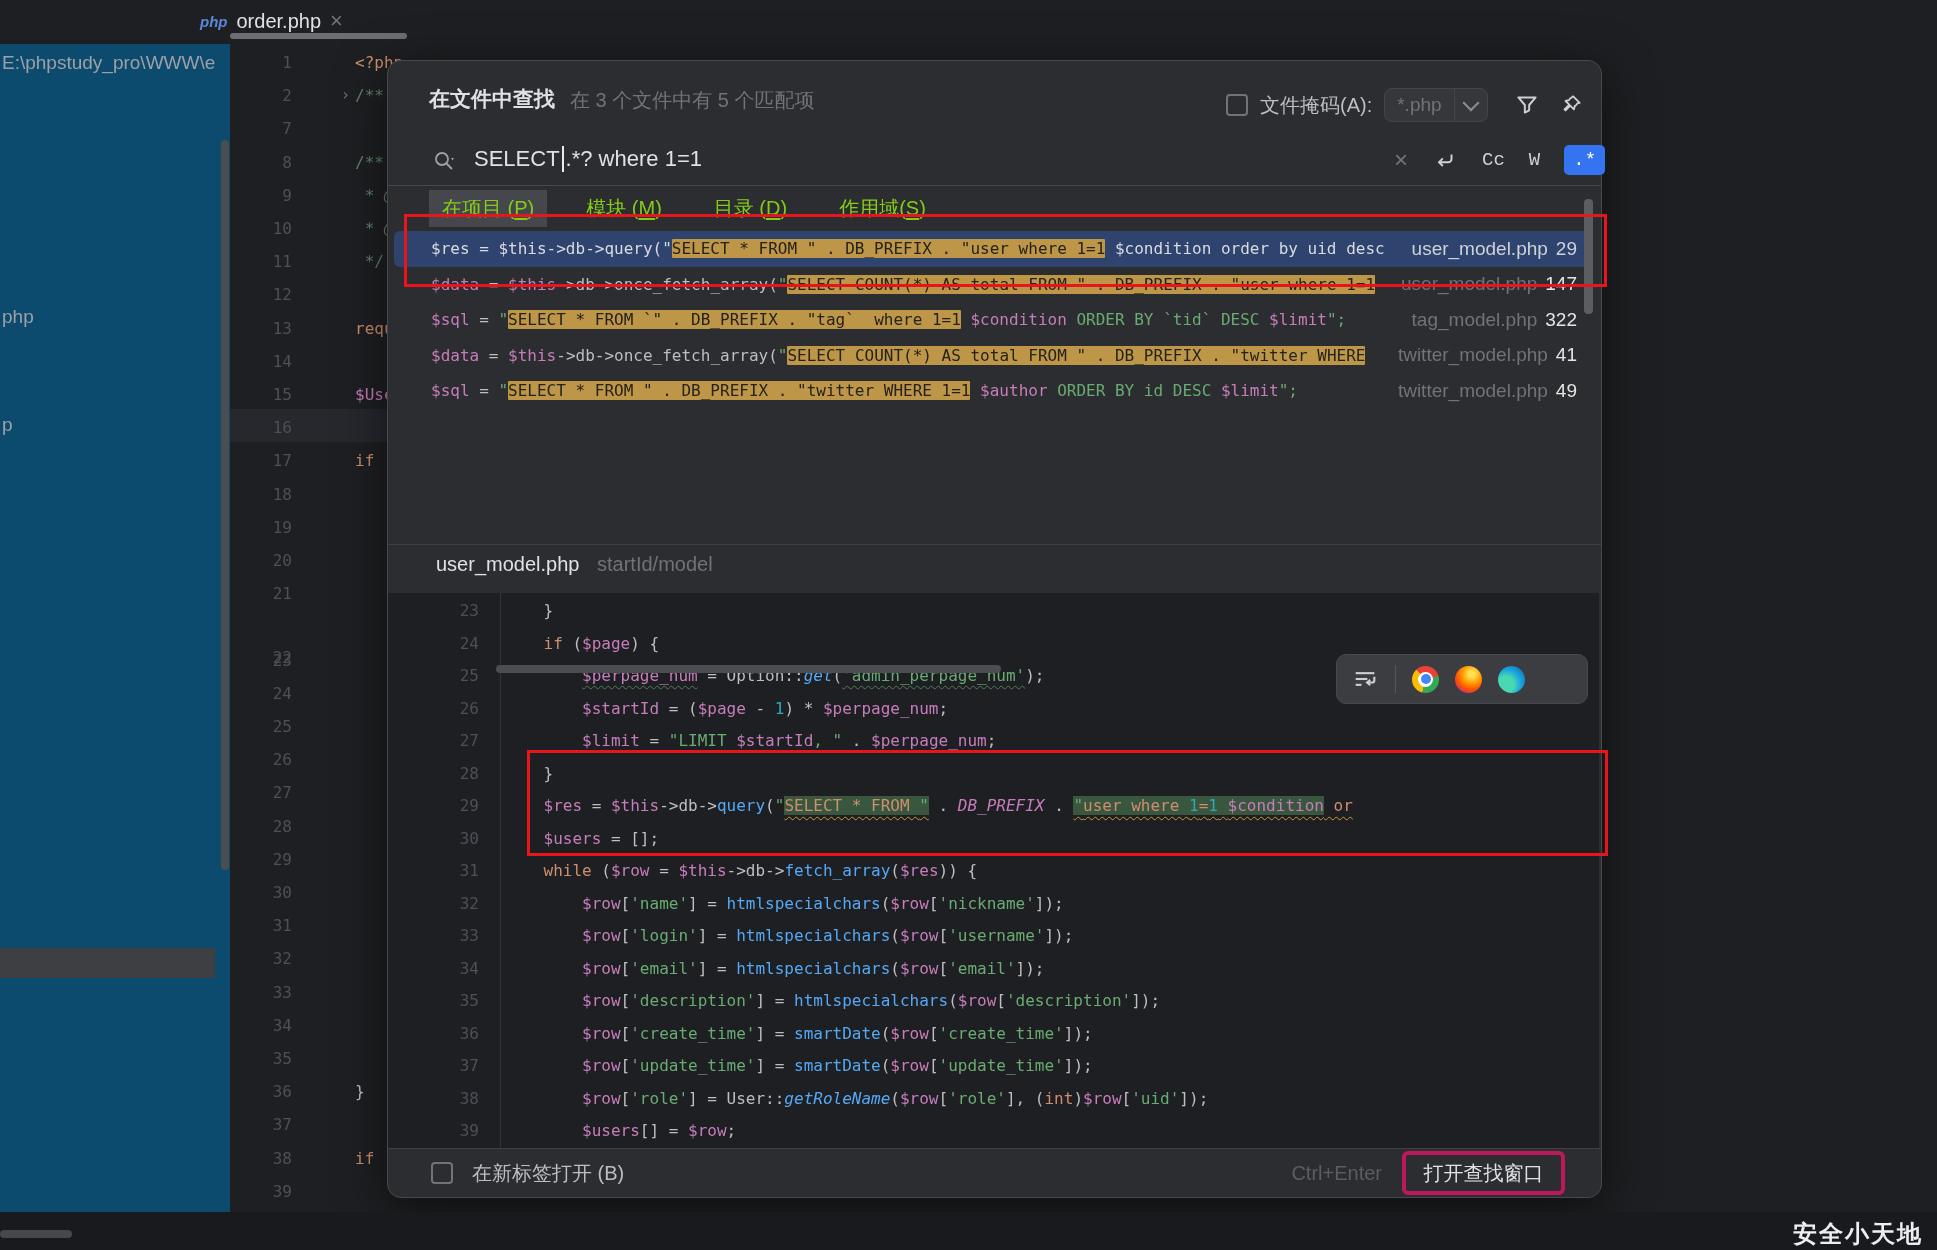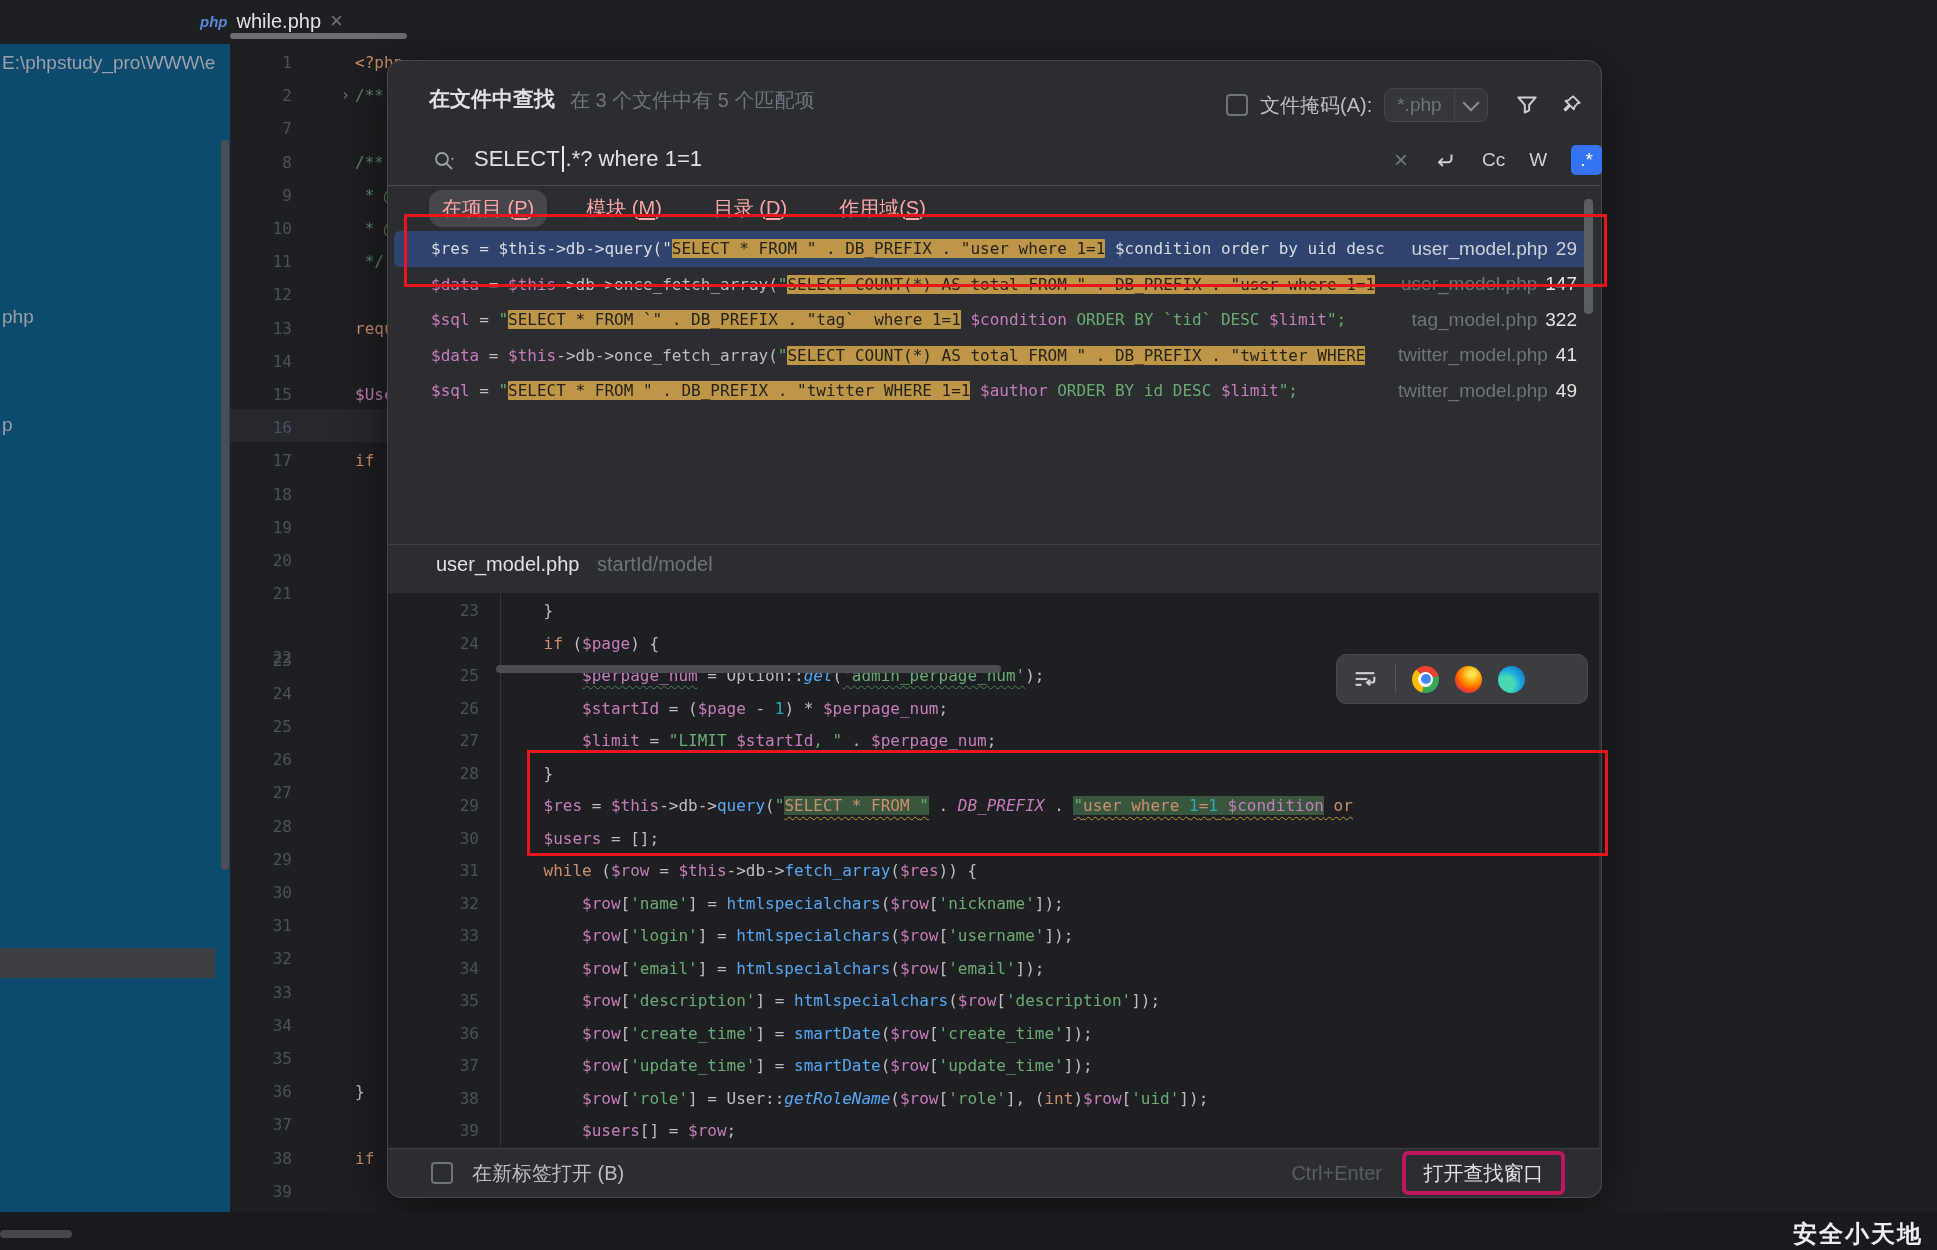--- a/index.html
+++ b/index.html
@@ -38,24 +38,24 @@
   .mask-label{font-size:20px;color:#bcbec4;}
   .mask-dd{display:flex;align-items:center;background:#35373b;border:1px solid #43454a;border-radius:8px;height:32px;}
   .mask-val{padding:0 12px;color:#6f737a;font-size:19px;}
   .mask-sep{width:1px;height:100%;background:#43454a;}
   .chev{width:10px;height:10px;border-right:2px solid #8a8d93;border-bottom:2px solid #8a8d93;
     transform:rotate(45deg);margin:0 10px 4px 10px;}
   .searchrow{left:0;top:75px;width:1213px;height:49px;border-bottom:1px solid #46484d;}
   .query{left:86px;top:10px;font-size:22px;color:#dfe1e5;display:flex;align-items:center;}
   .caret{width:2px;height:26px;background:#e8eaee;margin:0 2px;}
   .sicon{color:#9da0a8;font-size:20px;}
-  .tgl{font-size:19px;color:#ced0d6;}
+  .tgl{font-size:19px;color:#ced0d6;font-family:Liberation Mono, monospace;}
   .tgl-on{background:#3574f0;color:#fff;border-radius:5px;padding:4px 9px;}
   .scopes{left:41px;top:129px;display:flex;gap:26px;}
-  .scope{font-size:20px;color:#fca5a5;padding:5px 13px;border-radius:13px;white-space:nowrap;}
+  .scope{font-size:20px;color:#84cc16;padding:5px 13px;border-radius:0;white-space:nowrap;}
   .scope.sel{background:#45474c;}
   .scope u{text-underline-offset:3px;}
   
   .results{left:6px;top:170px;width:1199px;}
   .rrow{height:35.5px;display:flex;align-items:center;padding:0 16px 0 37px;border-radius:6px;
     font-size:16px;}
   .rrow.sel{background:#2e436e;}
   .rcode{flex:1 1 auto;overflow:hidden;white-space:pre;font-family:"DejaVu Sans Mono",monospace;}
   .rfile{flex:0 0 auto;color:#6f737a;font-size:19px;margin-left:14px;font-family:"Liberation Sans",sans-serif;}
   .rnum{flex:0 0 auto;color:#e5e5e5;font-size:19px;margin-left:8px;}
@@ -105,21 +105,21 @@
     <div class="lp-sel"></div>
     <div id="lp-frags">
         <div class="lp-text" style="top: 262px;">php</div>
         <div class="lp-text" style="top: 370px;">p</div>
       </div>
   </div>
   <div class="abs lp-vscroll"></div>
 
   <div class="abs tab">
     <span class="tab-icon">php</span>
-    <span class="tab-title">while.php</span>
+    <span class="tab-title">order.php</span>
     <span class="tab-close">×</span>
   </div>
   <div class="abs tabbar-scroll"></div>
 
   <div class="abs curline"></div>
   <div class="abs mono fold">›</div>
   <div class="abs" id="gutter" style="left:232px;top:46px;width:60px;">
       <div class="gl mono" style="top: 0px;">1</div>
       <div class="gl mono" style="top: 33.2px;">2</div>
       <div class="gl mono" style="top: 66.4px;">7</div>

